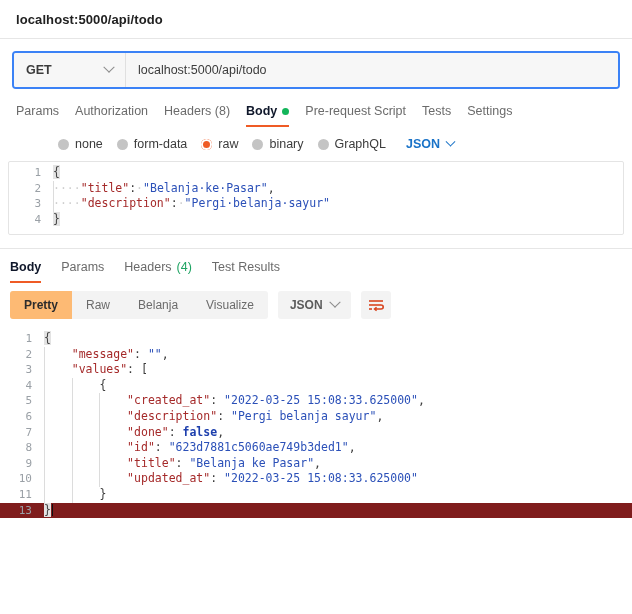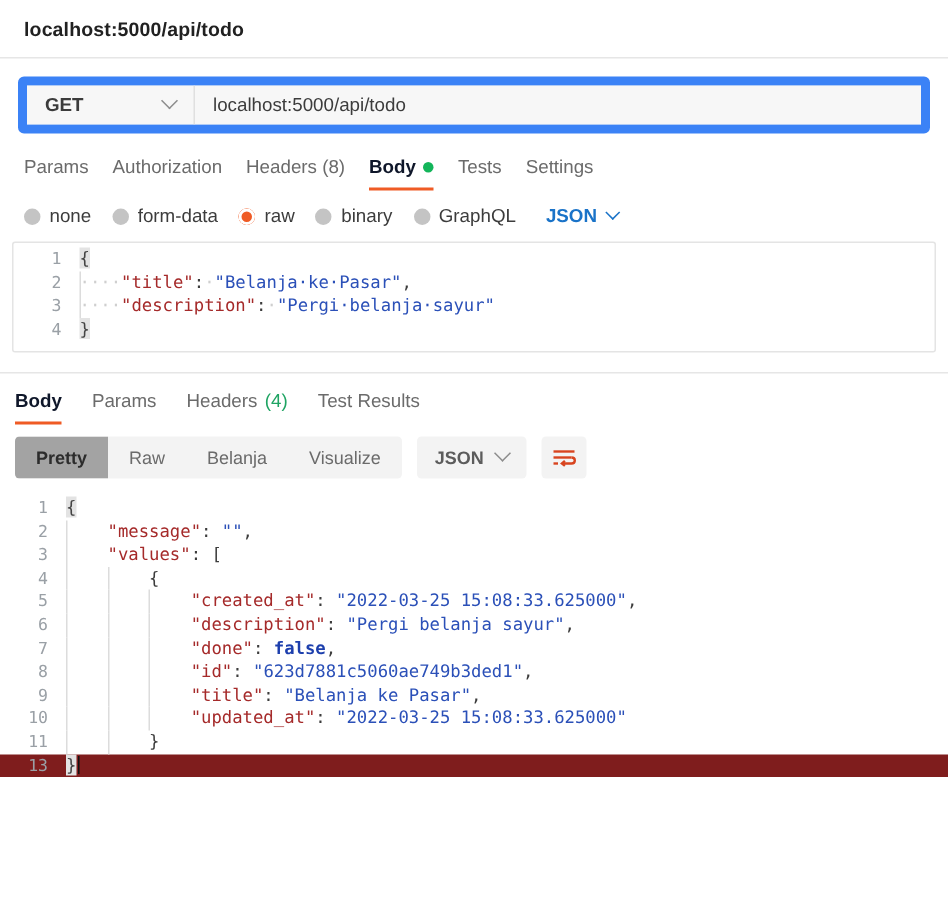--- a/index.html
+++ b/index.html
@@ -26,21 +26,21 @@
     color: #212121;
     letter-spacing: .1px;
   }
   .hrule { height: 1px; background: #e6e6e6; width: 100%; }
 
   
   .urlrow {
     margin: 12px 12px 0 12px;
     height: 38px;
     display: flex;
-    border: 6px solid #3b82f6;
+    border: 2px solid #3b82f6;
     border-radius: 4px;
     background: #f7f7f7;
     overflow: hidden;
   }
   .method {
     width: 112px;
     display: flex;
     align-items: center;
     justify-content: space-between;
     padding: 0 12px;
@@ -103,20 +103,21 @@
   }
 
   
   .radios {
     display: flex;
     align-items: center;
     gap: 14px;
     padding: 10px 16px 0 16px;
     font-size: 12.5px;
     color: #3c3c3c;
+    margin-left: 42px;
   }
   .radio {
     display: flex;
     align-items: center;
     gap: 6px;
     cursor: pointer;
     white-space: nowrap;
   }
   .dot {
     width: 11px; height: 11px;
@@ -215,21 +216,21 @@
   }
   .seg {
     display: flex;
     align-items: center;
     padding: 0 14px;
     font-size: 12px;
     color: #6b6b6b;
     cursor: pointer;
     white-space: nowrap;
   }
-  .seg.active { background: #a3a3a3; color: #2c2c2c; font-weight: bold; }
+  .seg.active { background: #fdba74; color: #2c2c2c; font-weight: bold; }
   .pill {
     display: flex;
     align-items: center;
     gap: 8px;
     background: #f3f3f3;
     border-radius: 3px;
     height: 28px;
     padding: 0 12px;
     font-size: 12px;
     font-weight: bold;
@@ -287,20 +288,23 @@
     <span>Authorization</span>
   </div>
   <div class="tab">
     <span>Headers (8)</span>
   </div>
   <div class="tab active">
     <span>Body</span>
     <span class="greendot"></span>
   </div>
   <div class="tab">
+    <span>Pre-request Script</span>
+  </div>
+  <div class="tab">
     <span>Tests</span>
   </div>
   <div class="tab">
     <span>Settings</span>
   </div>
 </div>
 
 <div class="radios">
   <div class="radio">
     <span class="dot"></span>

